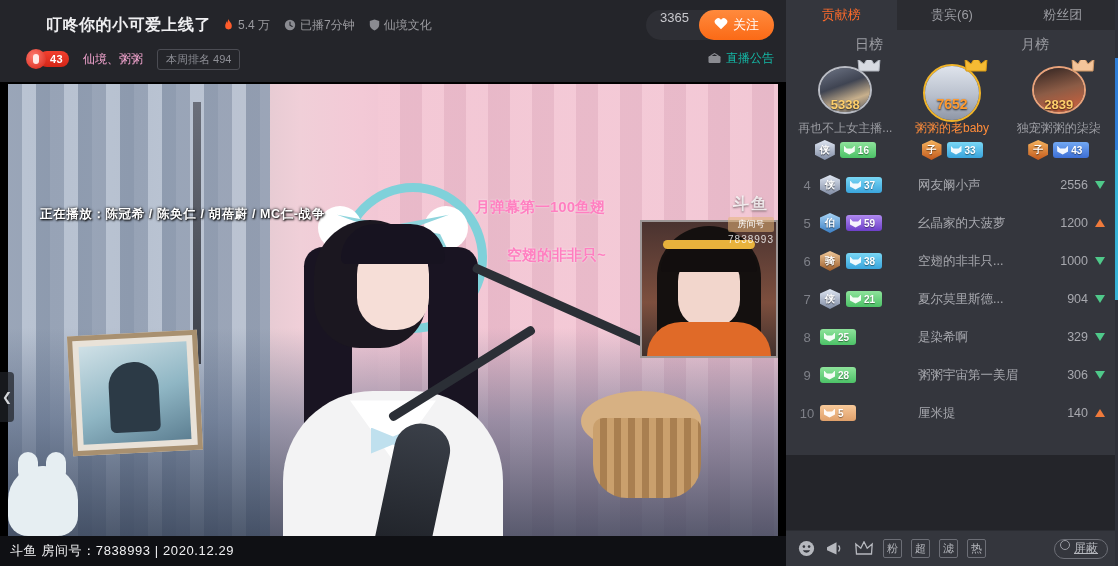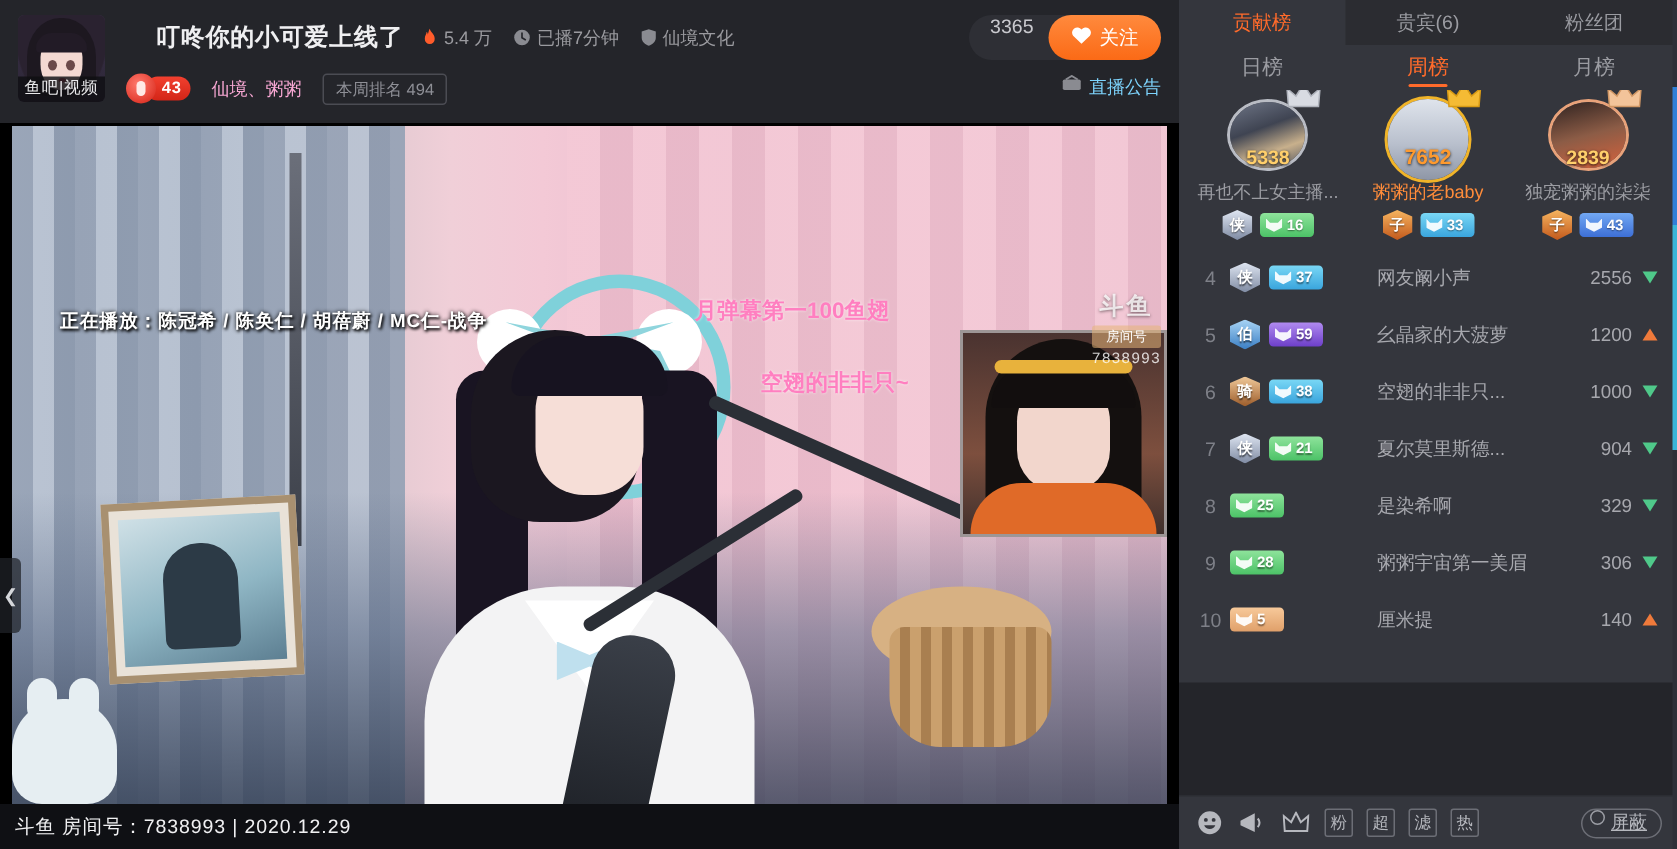--- a/index.html
+++ b/index.html
@@ -70,21 +70,21 @@
   }
 
   .head-right { position:absolute; right: 12px; top: 10px; text-align:right; }
   .follow-group { display:flex; align-items:flex-start; background:#2e2f35; border-radius: 16px; height:30px; padding-left: 14px; }
   .follow-count { color:#c9c9ce; font-size:13px; margin-right: 10px; }
   .follow-btn {
     display:flex; align-items:center; gap:5px; height:30px; padding: 0 15px;
     background: linear-gradient(180deg,#ff8a3d,#fb6a16); border-radius: 16px;
     color:#fff; font-size:13px; border:none; cursor:pointer;
   }
-  .notice { margin-top: 10px; display:flex; align-items:flex-start; justify-content:flex-end; gap:5px; color:#7dd3fc; font-size:12px; cursor:pointer; }
+  .notice { margin-top: 10px; display:flex; align-items:flex-end; justify-content:flex-end; gap:5px; color:#14b8a6; font-size:12px; cursor:pointer; }
 
   
   .video-area { position: relative; width: 786px; height: 484px; background: #000; overflow:hidden; }
   .video-inner { position:absolute; left:8px; top:2px; width:770px; height:452px; overflow:hidden; }
   .vbg {
     position:absolute; inset:0;
     background:
       linear-gradient(90deg,
         #cfd6e0 0%, #9aa4b8 6%, #b9c2d0 11%, #8d99ae 16%, #c4cbd8 21%,
         #dfc8cf 30%, #f0cfd8 38%, #f3c9d6 46%, #eec2d2 54%, #e8bccd 62%,
@@ -128,21 +128,21 @@
   .basket { position:absolute; right:10%; top:74%; width:108px; height:80px; background: repeating-linear-gradient(90deg,#caa06d 0 7px,#a97f50 7px 14px); border-radius:10px 10px 34px 34px; }
   .mic-arm { position:absolute; right:16%; top:48%; width:190px; height:9px; background:#2b2f36; transform:rotate(24deg); border-radius:4px; }
   .mic-arm2 { position:absolute; right:30%; top:63%; width:170px; height:9px; background:#2b2f36; transform:rotate(-32deg); border-radius:4px; }
   .mic-head { position:absolute; right:12%; top:43%; width:46px; height:46px; background:radial-gradient(circle at 35% 35%,#fafafa,#c9c9cc); border-radius:50%; }
   .mic2 { position:absolute; left:49%; bottom:-6%; width:56px; height:140px; background:linear-gradient(180deg,#3a3f48,#1d2026); border-radius:26px 26px 6px 6px; transform:rotate(12deg); }
 
   .ovl-playing {
     position:absolute; left:40px; top:124px; color:#fff; font-size:12.5px;
     font-weight:bold; text-shadow: 0 0 3px #000, 1px 1px 2px #000; letter-spacing:.6px;
   }
-  .ovl-pink1 { position:absolute; left:463px; top:116px; color:#ff7fc0; font-size:15px; font-weight:bold; text-shadow: 0 0 2px rgba(255,255,255,.7); }
+  .ovl-pink1 { position:absolute; left:475px; top:116px; color:#ff7fc0; font-size:15px; font-weight:bold; text-shadow: 0 0 2px rgba(255,255,255,.7); }
   .ovl-pink2 { position:absolute; left:507px; top:164px; color:#ff7fc0; font-size:15px; font-weight:bold; text-shadow: 0 0 2px rgba(255,255,255,.7); }
 
   .guest-cam { position:absolute; right:8px; top:138px; width:138px; height:138px; border:2px solid rgba(255,255,255,.5); overflow:hidden; background:#3a2c2c; }
   .gc-bg { position:absolute; inset:0; background: linear-gradient(180deg,#4a3330 0%, #7d4f3e 60%, #40302c 100%); }
   .gc-hair { position:absolute; left:50%; top:4px; width:104px; height:132px; background:#14100f; border-radius:52px 52px 18px 18px; transform:translateX(-50%); }
   .gc-face { position:absolute; left:50%; top:28px; width:62px; height:78px; background:#f2d6cc; border-radius:31px 31px 28px 28px; transform:translateX(-50%); }
   .gc-fringe { position:absolute; left:50%; top:22px; width:96px; height:28px; background:#120e0e; border-radius:46px 46px 4px 4px; transform:translateX(-50%); }
   .gc-band { position:absolute; left:50%; top:18px; width:92px; height:9px; background:#e8b23c; border-radius:6px; transform:translateX(-50%); }
   .gc-shirt { position:absolute; left:50%; bottom:0; width:124px; height:34px; background:#e06a28; border-radius:60px 60px 0 0; transform:translateX(-50%); }
 
@@ -246,31 +246,20 @@
   .edge-scroll { position:absolute; right:0; top:0; width:3px; height:566px; background: linear-gradient(180deg,#2e3038 0 58px,#2f7fd8 58px 150px,#39b5d8 150px 300px,#2e3038 300px 566px); }
 </style>
 </head>
 <body>
 
 <div class="app">
 
   <div class="left-col">
 
     <div class="header">
-      <div class="avatar-wrap">
-        <div class="avatar-img">
-          <div class="avatar-hair"></div>
-          <div class="avatar-face"></div>
-          <div class="avatar-fringe"></div>
-          <div class="avatar-eye l"></div>
-          <div class="avatar-eye r"></div>
-          <div class="avatar-mouth"></div>
-        </div>
-        <div class="avatar-tag">鱼吧|视频</div>
-      </div>
 
       <div class="head-main">
         <div class="head-row1">
           <span class="room-title">叮咚你的小可爱上线了</span>
           <span class="meta">
             <span class="meta-item">
               <span class="mi">
                 <svg width="11" height="13" viewBox="0 0 11 13">
                     <path d="M5.5 0C6 3 8.8 3.4 8.8 6.8A3.4 3.4 0 0 1 5.5 10.4 3.4 3.4 0 0 1 2.2 6.8C2.2 4.6 3.4 4 3.4 2.2 4.4 3 4.2 4.4 4.2 4.4S4.6 2 5.5 0z" fill="#ff5c2b"></path>
                   </svg>
@@ -403,21 +392,20 @@
   <div class="sidebar">
 
     <div class="tabs">
       <div class="tab active">贡献榜</div>
       <div class="tab">贵宾(6)</div>
       <div class="tab">粉丝团</div>
     </div>
 
     <div class="subtabs">
       <div class="subtab">日榜</div>
-      <div class="subtab active">周榜</div>
       <div class="subtab">月榜</div>
     </div>
 
     <div class="rank-panel">
 
       <div class="podium">
 
         <div class="pod p2">
           <div class="pod-av">
             <div class="pod-ring">

